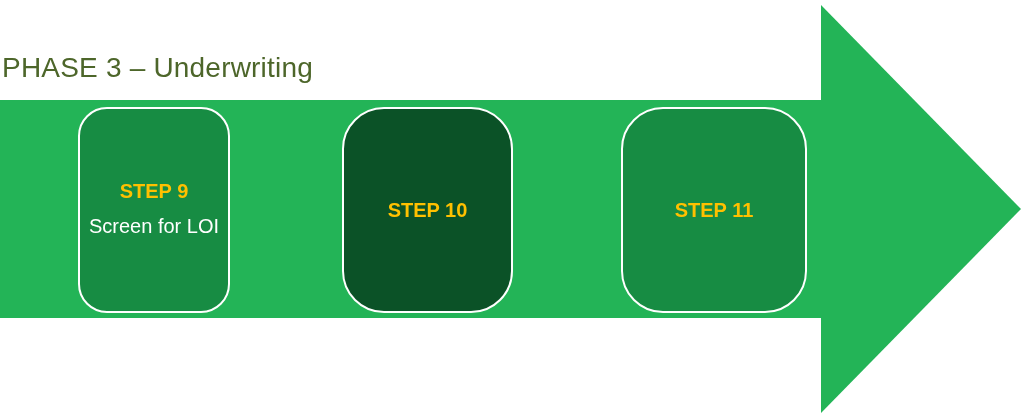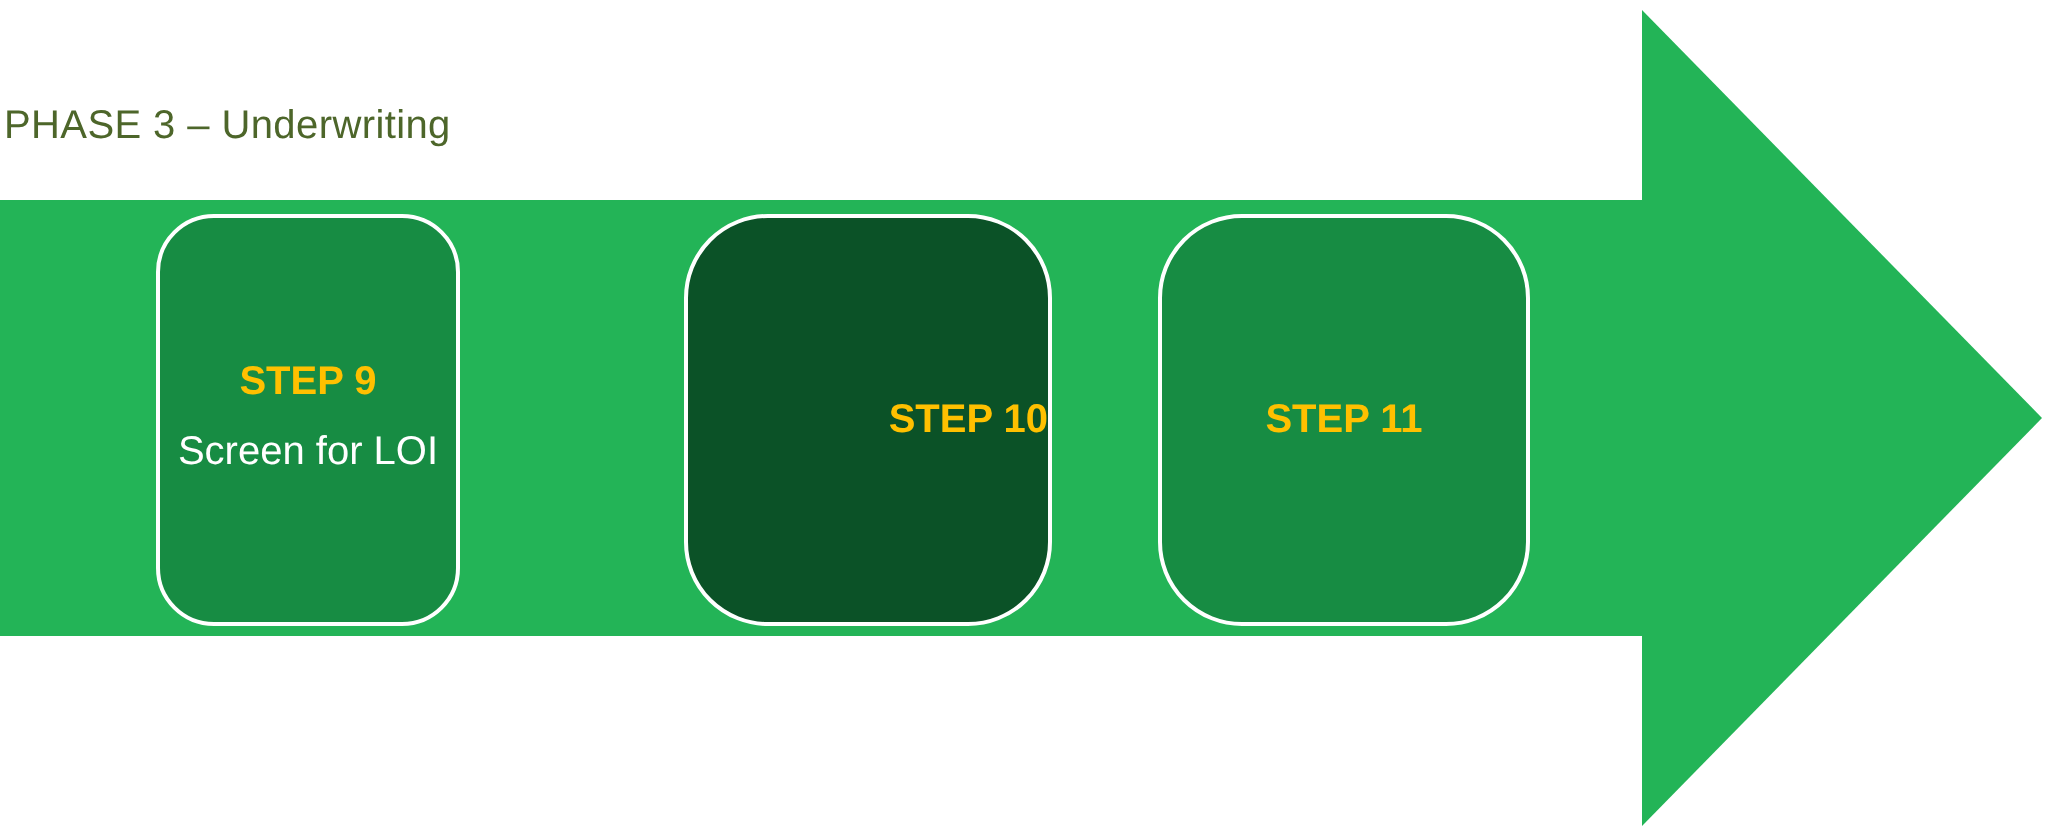--- a/index.html
+++ b/index.html
@@ -32,21 +32,21 @@
     border-top: 204px solid transparent;
     border-bottom: 204px solid transparent;
     border-left: 200px solid var(--arrow_green, #23b457);
   }
 
   
   .phase-title {
     position: absolute;
     left: 2px;
     top: 52px;
-    font-size: 20px;
+    font-size: 28px;
     letter-spacing: 0.2px;
     color: var(--title_olive, #4d662a);
   }
 
   
   .step {
     position: absolute;
     top: 107px;
     height: 206px;
     background: var(--box_green, #178c43);
@@ -54,22 +54,22 @@
     border-radius: 42px;
     display: flex;
     flex-direction: column;
     align-items: center;
     justify-content: center;
     gap: 9px;
     text-align: center;
   }
   .step--dark { background: var(--box_dark_green, #0b5227); }
   .step-1 { left: 78px;  width: 152px; border-radius: 29px; }
-  .step-2 { left: 342px; width: 184px; align-items: flex-end; }
-  .step-3 { left: 579px; width: 186px; }
+  .step-2 { left: 342px; width: 171px; }
+  .step-3 { left: 621px; width: 186px; }
 
   .step-number {
     color: var(--step_label_gold, #ffc000);
     font-weight: bold;
     font-size: 20px;
   }
   .step-title {
     color: #ffffff;
     font-size: 20px;
     line-height: 1.45;

